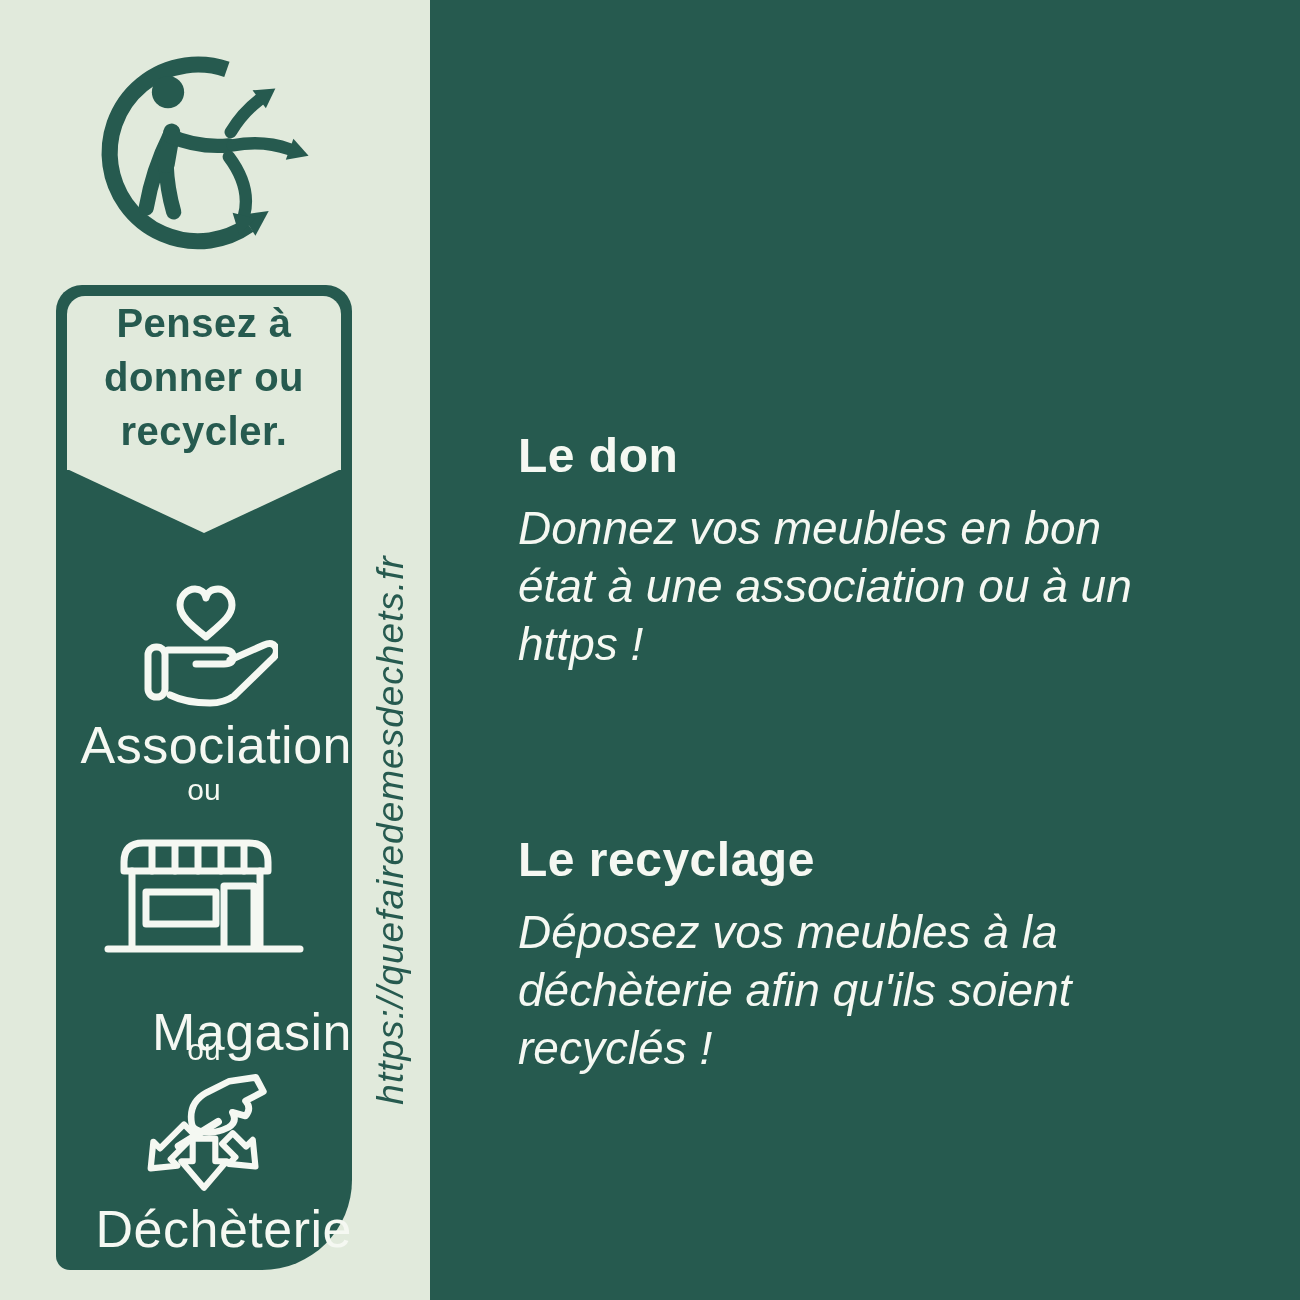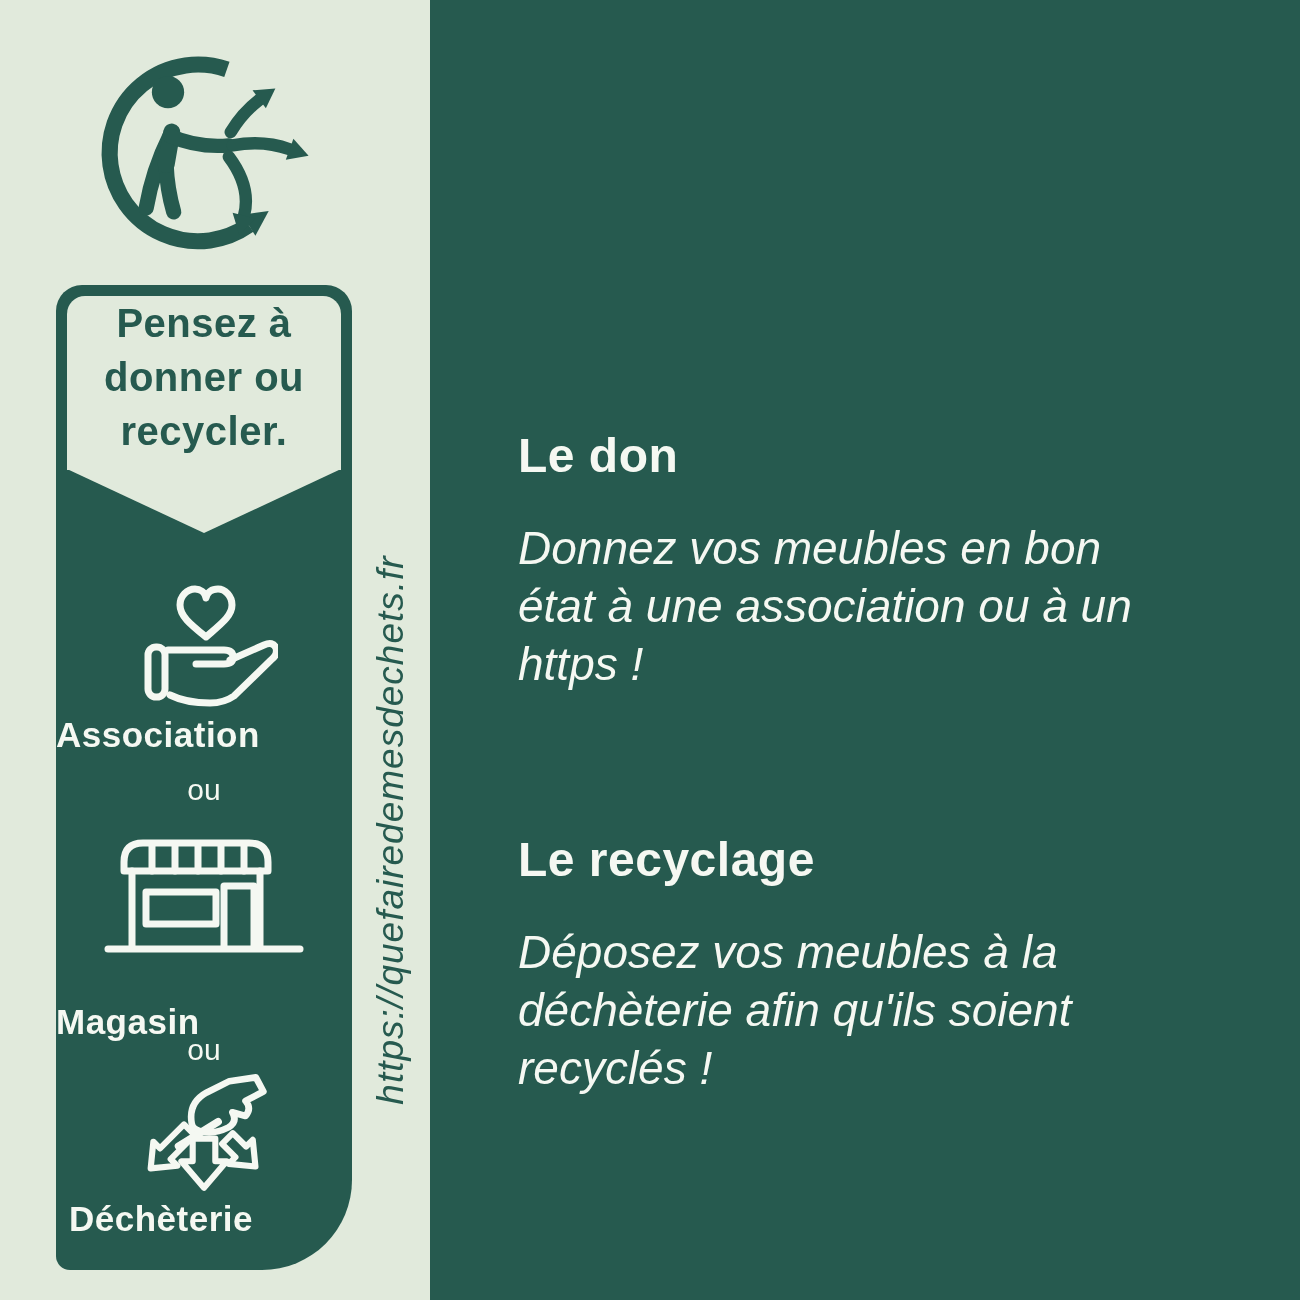--- a/index.html
+++ b/index.html
@@ -15,39 +15,39 @@
     font-family:"Liberation Sans", sans-serif;
   }
   
   .right-panel{position:absolute;left:430px;top:0;width:870px;height:1300px;background:var(--dark_green);}
   .title{position:absolute;top:62px;left:0;width:100%;text-align:center;
     color:var(--text_light);font-weight:bold;font-size:66px;line-height:80px;letter-spacing:.5px;}
   .section{position:absolute;left:88px;width:740px;color:var(--text_light);}
   .section.don{top:428px;}
   .section.recyclage{top:832px;}
   .sec-heading{font-size:48px;font-weight:bold;letter-spacing:.5px;}
-  .sec-body{margin-top:36px;font-style:italic;font-size:46px;line-height:58px;}
+  .sec-body{margin-top:16px;font-style:italic;font-size:46px;line-height:58px;}
   
   .triman{position:absolute;left:92px;top:46px;width:228px;height:214px;color:var(--dark_green);}
   .box{position:absolute;left:56px;top:285px;width:296px;height:985px;
     background:var(--dark_green);border-radius:26px 26px 90px 14px;color:var(--text_light);}
   .banner-top{position:absolute;left:11px;top:11px;width:274px;height:174px;
     background:var(--light_green);border-radius:18px 18px 0 0;overflow:visible;
     text-align:center;}
   .banner-point{position:absolute;left:11px;top:184px;width:0;height:0;
     border-left:137px solid transparent;border-right:137px solid transparent;
     border-top:64px solid var(--light_green);}
   .banner-line{color:var(--dark_green);font-weight:bold;font-size:40px;line-height:54px;letter-spacing:.5px;}
   .opt-icon{position:absolute;left:0;width:100%;display:flex;justify-content:center;}
   .opt-icon svg{stroke:var(--text_light);fill:none;stroke-linecap:round;stroke-linejoin:round;}
   .icon-association{top:286px;}
   .icon-magasin{top:544px;}
   .icon-decheterie{top:782px;}
-  .opt-label{position:absolute;left:0;width:100%;text-align:left;
-    font-weight:bold;font-size:35px;letter-spacing:.5px;}
+  .opt-label{position:absolute;left:0;width:100%;text-align:right;
+    font-weight:normal;font-size:52px;letter-spacing:.5px;}
   .label-association{top:430px;}
   .label-magasin{top:690px;margin-top:27px;}
   .label-decheterie{top:914px;padding-left:13px;}
   .opt-sep{position:absolute;left:0;width:100%;text-align:center;
     font-size:30px;}
   .sep1{top:488px;}
   .sep2{top:748px;}
   .url-vertical{position:absolute;left:391px;top:830px;
     transform:translate(-50%,-50%) rotate(-90deg);white-space:nowrap;
     font-style:italic;font-size:37px;letter-spacing:1px;color:var(--dark_green);}

